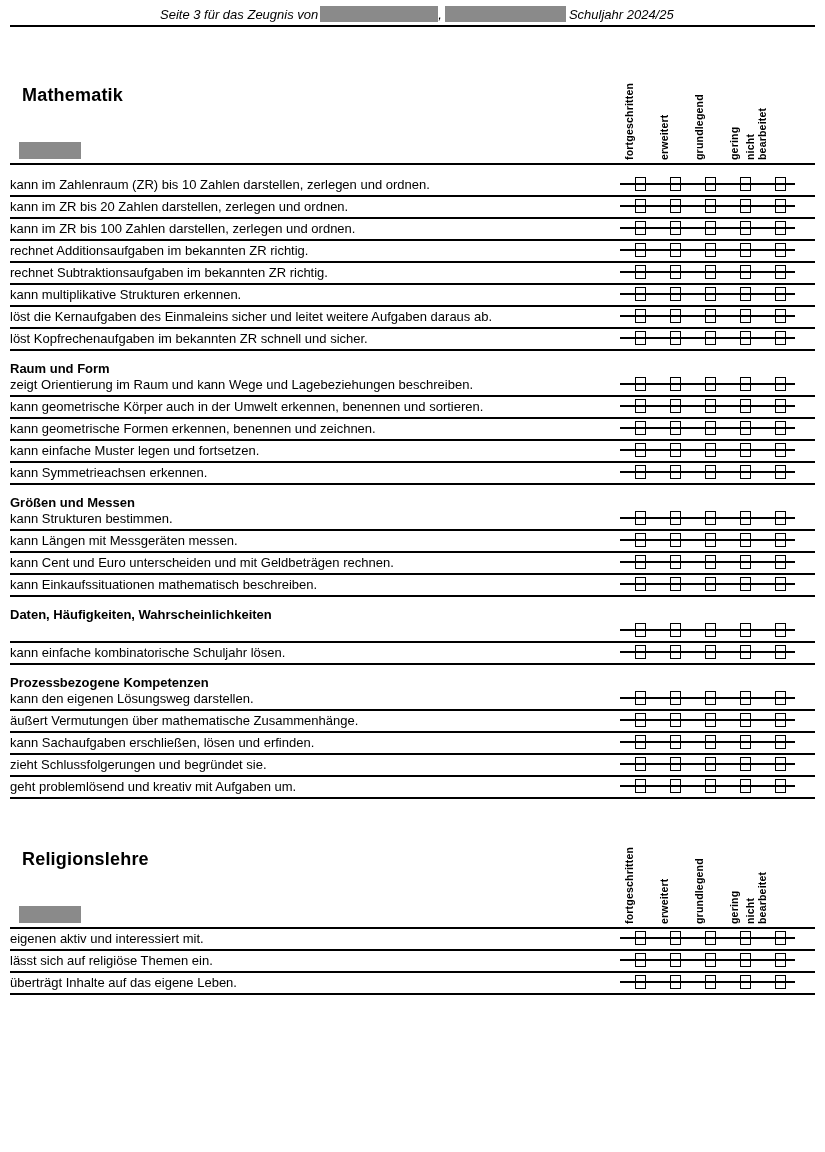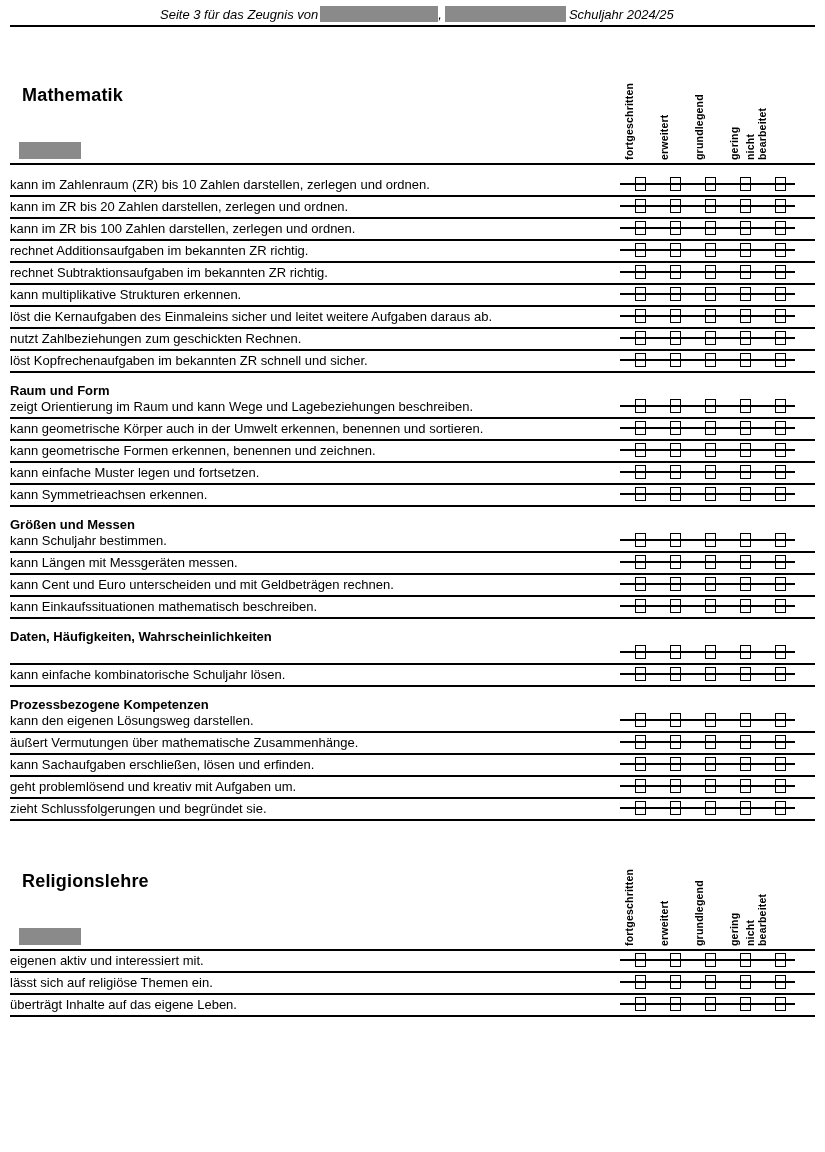--- a/index.html
+++ b/index.html
@@ -170,31 +170,20 @@
             <div class="checks">
               <div class="strike"></div>
               <div class="cb p0"></div>
               <div class="cb p1"></div>
               <div class="cb p2"></div>
               <div class="cb p3"></div>
               <div class="cb p4"></div>
             </div>
           </div>
           <div class="row">
-            <span class="row-text">nutzt Zahlbeziehungen zum geschickten Rechnen.</span>
-            <div class="checks">
-              <div class="strike"></div>
-              <div class="cb p0"></div>
-              <div class="cb p1"></div>
-              <div class="cb p2"></div>
-              <div class="cb p3"></div>
-              <div class="cb p4"></div>
-            </div>
-          </div>
-          <div class="row">
             <span class="row-text">löst Kopfrechenaufgaben im bekannten ZR schnell und sicher.</span>
             <div class="checks">
               <div class="strike"></div>
               <div class="cb p0"></div>
               <div class="cb p1"></div>
               <div class="cb p2"></div>
               <div class="cb p3"></div>
               <div class="cb p4"></div>
             </div>
           </div>
@@ -253,21 +242,21 @@
               <div class="cb p1"></div>
               <div class="cb p2"></div>
               <div class="cb p3"></div>
               <div class="cb p4"></div>
             </div>
           </div>
         </div>
         <div class="group">
           <h3 class="group-title">Größen und Messen</h3>
           <div class="row">
-            <span class="row-text">kann Schuljahr bestimmen.</span>
+            <span class="row-text">kann Strukturen bestimmen.</span>
             <div class="checks">
               <div class="strike"></div>
               <div class="cb p0"></div>
               <div class="cb p1"></div>
               <div class="cb p2"></div>
               <div class="cb p3"></div>
               <div class="cb p4"></div>
             </div>
           </div>
           <div class="row">
@@ -357,32 +346,32 @@
             <div class="checks">
               <div class="strike"></div>
               <div class="cb p0"></div>
               <div class="cb p1"></div>
               <div class="cb p2"></div>
               <div class="cb p3"></div>
               <div class="cb p4"></div>
             </div>
           </div>
           <div class="row">
+            <span class="row-text">zieht Schlussfolgerungen und begründet sie.</span>
+            <div class="checks">
+              <div class="strike"></div>
+              <div class="cb p0"></div>
+              <div class="cb p1"></div>
+              <div class="cb p2"></div>
+              <div class="cb p3"></div>
+              <div class="cb p4"></div>
+            </div>
+          </div>
+          <div class="row">
             <span class="row-text">geht problemlösend und kreativ mit Aufgaben um.</span>
-            <div class="checks">
-              <div class="strike"></div>
-              <div class="cb p0"></div>
-              <div class="cb p1"></div>
-              <div class="cb p2"></div>
-              <div class="cb p3"></div>
-              <div class="cb p4"></div>
-            </div>
-          </div>
-          <div class="row">
-            <span class="row-text">zieht Schlussfolgerungen und begründet sie.</span>
             <div class="checks">
               <div class="strike"></div>
               <div class="cb p0"></div>
               <div class="cb p1"></div>
               <div class="cb p2"></div>
               <div class="cb p3"></div>
               <div class="cb p4"></div>
             </div>
           </div>
         </div>

